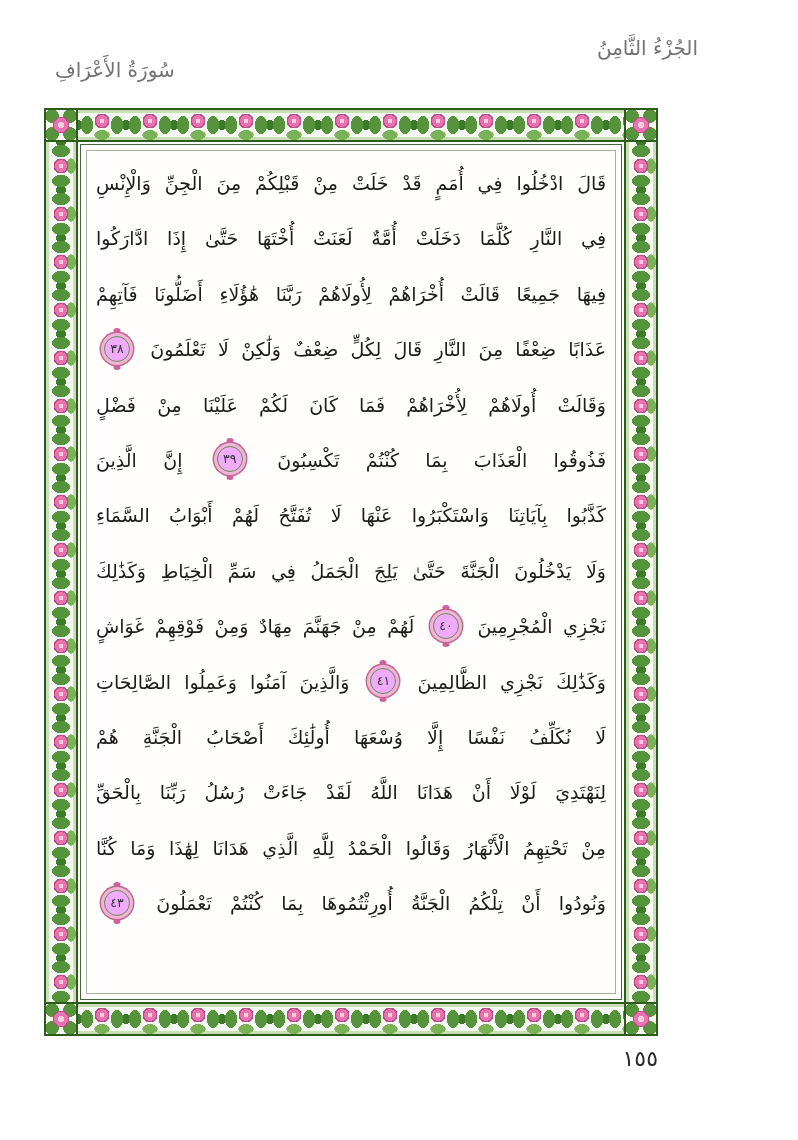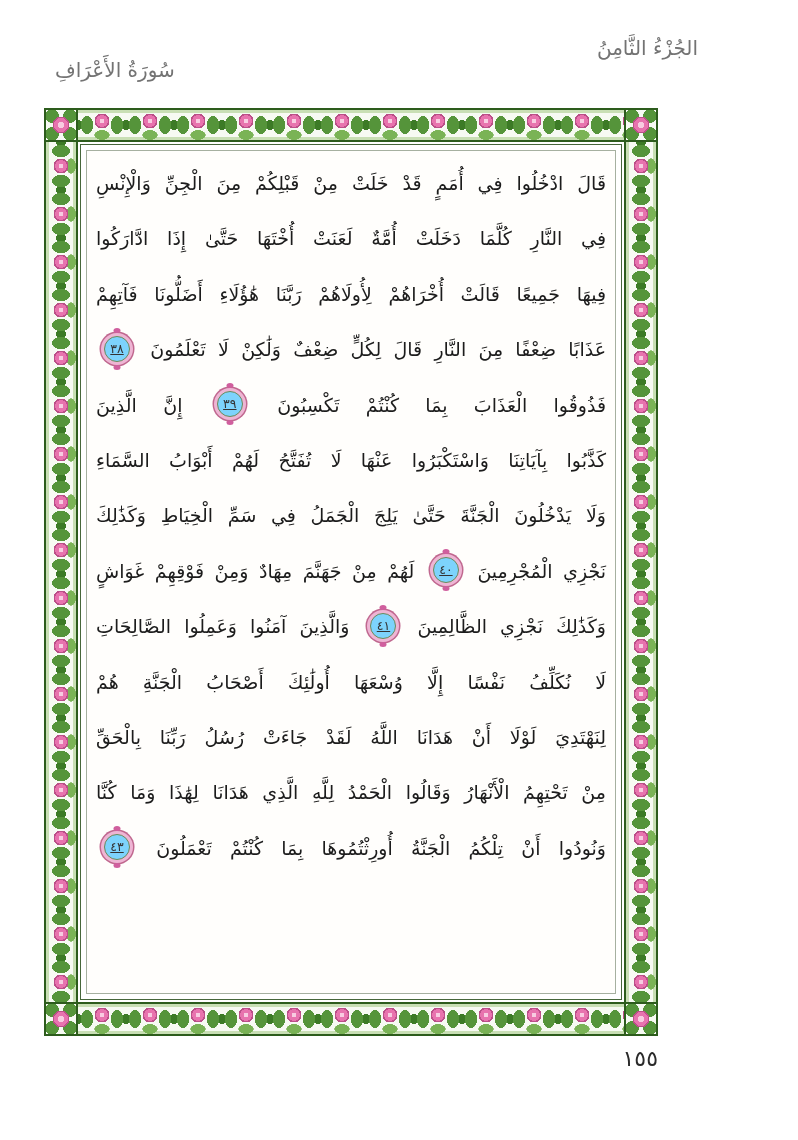--- a/index.html
+++ b/index.html
@@ -59,23 +59,23 @@
   }
   
   .quran-lines{width:100%;height:100%;}
   .quran-line{
     direction:rtl;height:55.4px;line-height:55.4px;font-size:19px;
     text-align:justify;text-align-last:justify;white-space:normal;color:#1c1c1c;
   }
   .verse-marker{
     display:inline-flex;align-items:center;justify-content:center;
     width:24px;height:24px;border-radius:50%;position:relative;top:-2px;
-    background:#7dd3fc;border:1px solid #6b8a58;
+    background:#f0abfc;border:1px solid #6b8a58;
     box-shadow:0 0 0 3px #eeb5d4,0 0 0 4.5px #c0688f;
-    font-size:12.5px;line-height:24px;color:#333;margin:0 8px;vertical-align:middle;text-decoration:underline;
+    font-size:12.5px;line-height:24px;color:#333;margin:0 8px;vertical-align:middle;
   }
   .verse-marker::before,.verse-marker::after{
     content:"";position:absolute;left:50%;transform:translateX(-50%);
     width:7px;height:5px;border-radius:50%;background:#d express;background:#d05f9e;
   }
   .verse-marker::before{top:-9px;}
   .verse-marker::after{bottom:-9px;}
   
   .page-number{
     position:absolute;top:1046px;left:44px;width:614px;text-align:right;
@@ -98,20 +98,21 @@
   <div class="corner bl"></div>
   <div class="corner br"></div>
   <div class="frame-line"></div>
 
   <div class="text-panel">
     <div class="quran-lines">
         <div class="quran-line" dir="rtl"><span>قَالَ ادْخُلُوا فِي أُمَمٍ قَدْ خَلَتْ مِنْ قَبْلِكُمْ مِنَ الْجِنِّ وَالْإِنْسِ</span> </div>
         <div class="quran-line" dir="rtl"><span>فِي النَّارِ كُلَّمَا دَخَلَتْ أُمَّةٌ لَعَنَتْ أُخْتَهَا حَتَّىٰ إِذَا ادَّارَكُوا</span> </div>
         <div class="quran-line" dir="rtl"><span>فِيهَا جَمِيعًا قَالَتْ أُخْرَاهُمْ لِأُولَاهُمْ رَبَّنَا هَٰؤُلَاءِ أَضَلُّونَا فَآتِهِمْ</span> </div>
         <div class="quran-line" dir="rtl"><span>عَذَابًا ضِعْفًا مِنَ النَّارِ قَالَ لِكُلٍّ ضِعْفٌ وَلَٰكِنْ لَا تَعْلَمُونَ</span> <span class="verse-marker">٣٨</span> </div>
+        <div class="quran-line" dir="rtl"><span>وَقَالَتْ أُولَاهُمْ لِأُخْرَاهُمْ فَمَا كَانَ لَكُمْ عَلَيْنَا مِنْ فَضْلٍ</span> </div>
         <div class="quran-line" dir="rtl"><span>فَذُوقُوا الْعَذَابَ بِمَا كُنْتُمْ تَكْسِبُونَ</span> <span class="verse-marker">٣٩</span> <span>إِنَّ الَّذِينَ</span> </div>
         <div class="quran-line" dir="rtl"><span>كَذَّبُوا بِآيَاتِنَا وَاسْتَكْبَرُوا عَنْهَا لَا تُفَتَّحُ لَهُمْ أَبْوَابُ السَّمَاءِ</span> </div>
         <div class="quran-line" dir="rtl"><span>وَلَا يَدْخُلُونَ الْجَنَّةَ حَتَّىٰ يَلِجَ الْجَمَلُ فِي سَمِّ الْخِيَاطِ وَكَذَٰلِكَ</span> </div>
         <div class="quran-line" dir="rtl"><span>نَجْزِي الْمُجْرِمِينَ</span> <span class="verse-marker">٤٠</span> <span>لَهُمْ مِنْ جَهَنَّمَ مِهَادٌ وَمِنْ فَوْقِهِمْ غَوَاشٍ</span> </div>
         <div class="quran-line" dir="rtl"><span>وَكَذَٰلِكَ نَجْزِي الظَّالِمِينَ</span> <span class="verse-marker">٤١</span> <span>وَالَّذِينَ آمَنُوا وَعَمِلُوا الصَّالِحَاتِ</span> </div>
         <div class="quran-line" dir="rtl"><span>لَا نُكَلِّفُ نَفْسًا إِلَّا وُسْعَهَا أُولَٰئِكَ أَصْحَابُ الْجَنَّةِ هُمْ</span> </div>
         <div class="quran-line" dir="rtl"><span>لِنَهْتَدِيَ لَوْلَا أَنْ هَدَانَا اللَّهُ لَقَدْ جَاءَتْ رُسُلُ رَبِّنَا بِالْحَقِّ</span> </div>
         <div class="quran-line" dir="rtl"><span>مِنْ تَحْتِهِمُ الْأَنْهَارُ وَقَالُوا الْحَمْدُ لِلَّهِ الَّذِي هَدَانَا لِهَٰذَا وَمَا كُنَّا</span> </div>
         <div class="quran-line" dir="rtl"><span>وَنُودُوا أَنْ تِلْكُمُ الْجَنَّةُ أُورِثْتُمُوهَا بِمَا كُنْتُمْ تَعْمَلُونَ</span> <span class="verse-marker">٤٣</span> </div>
       </div>

